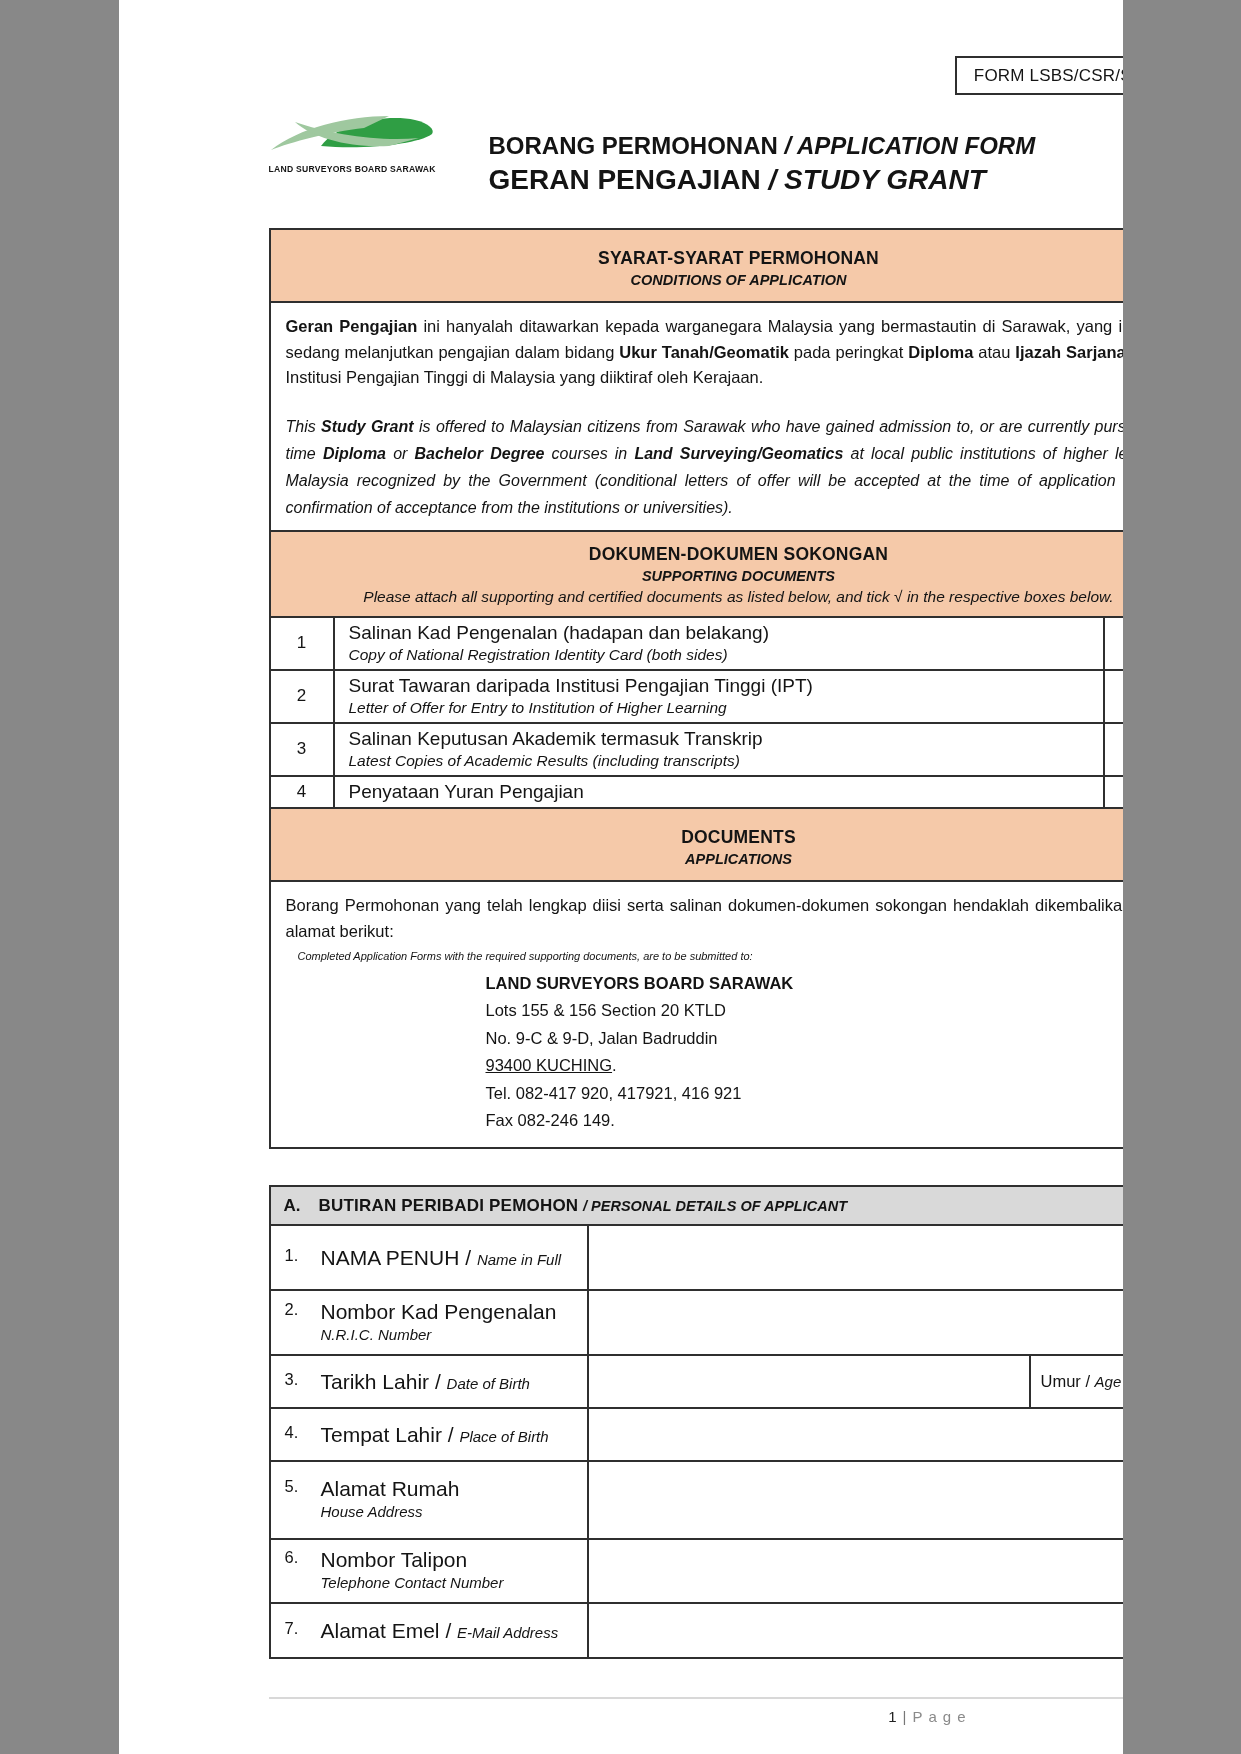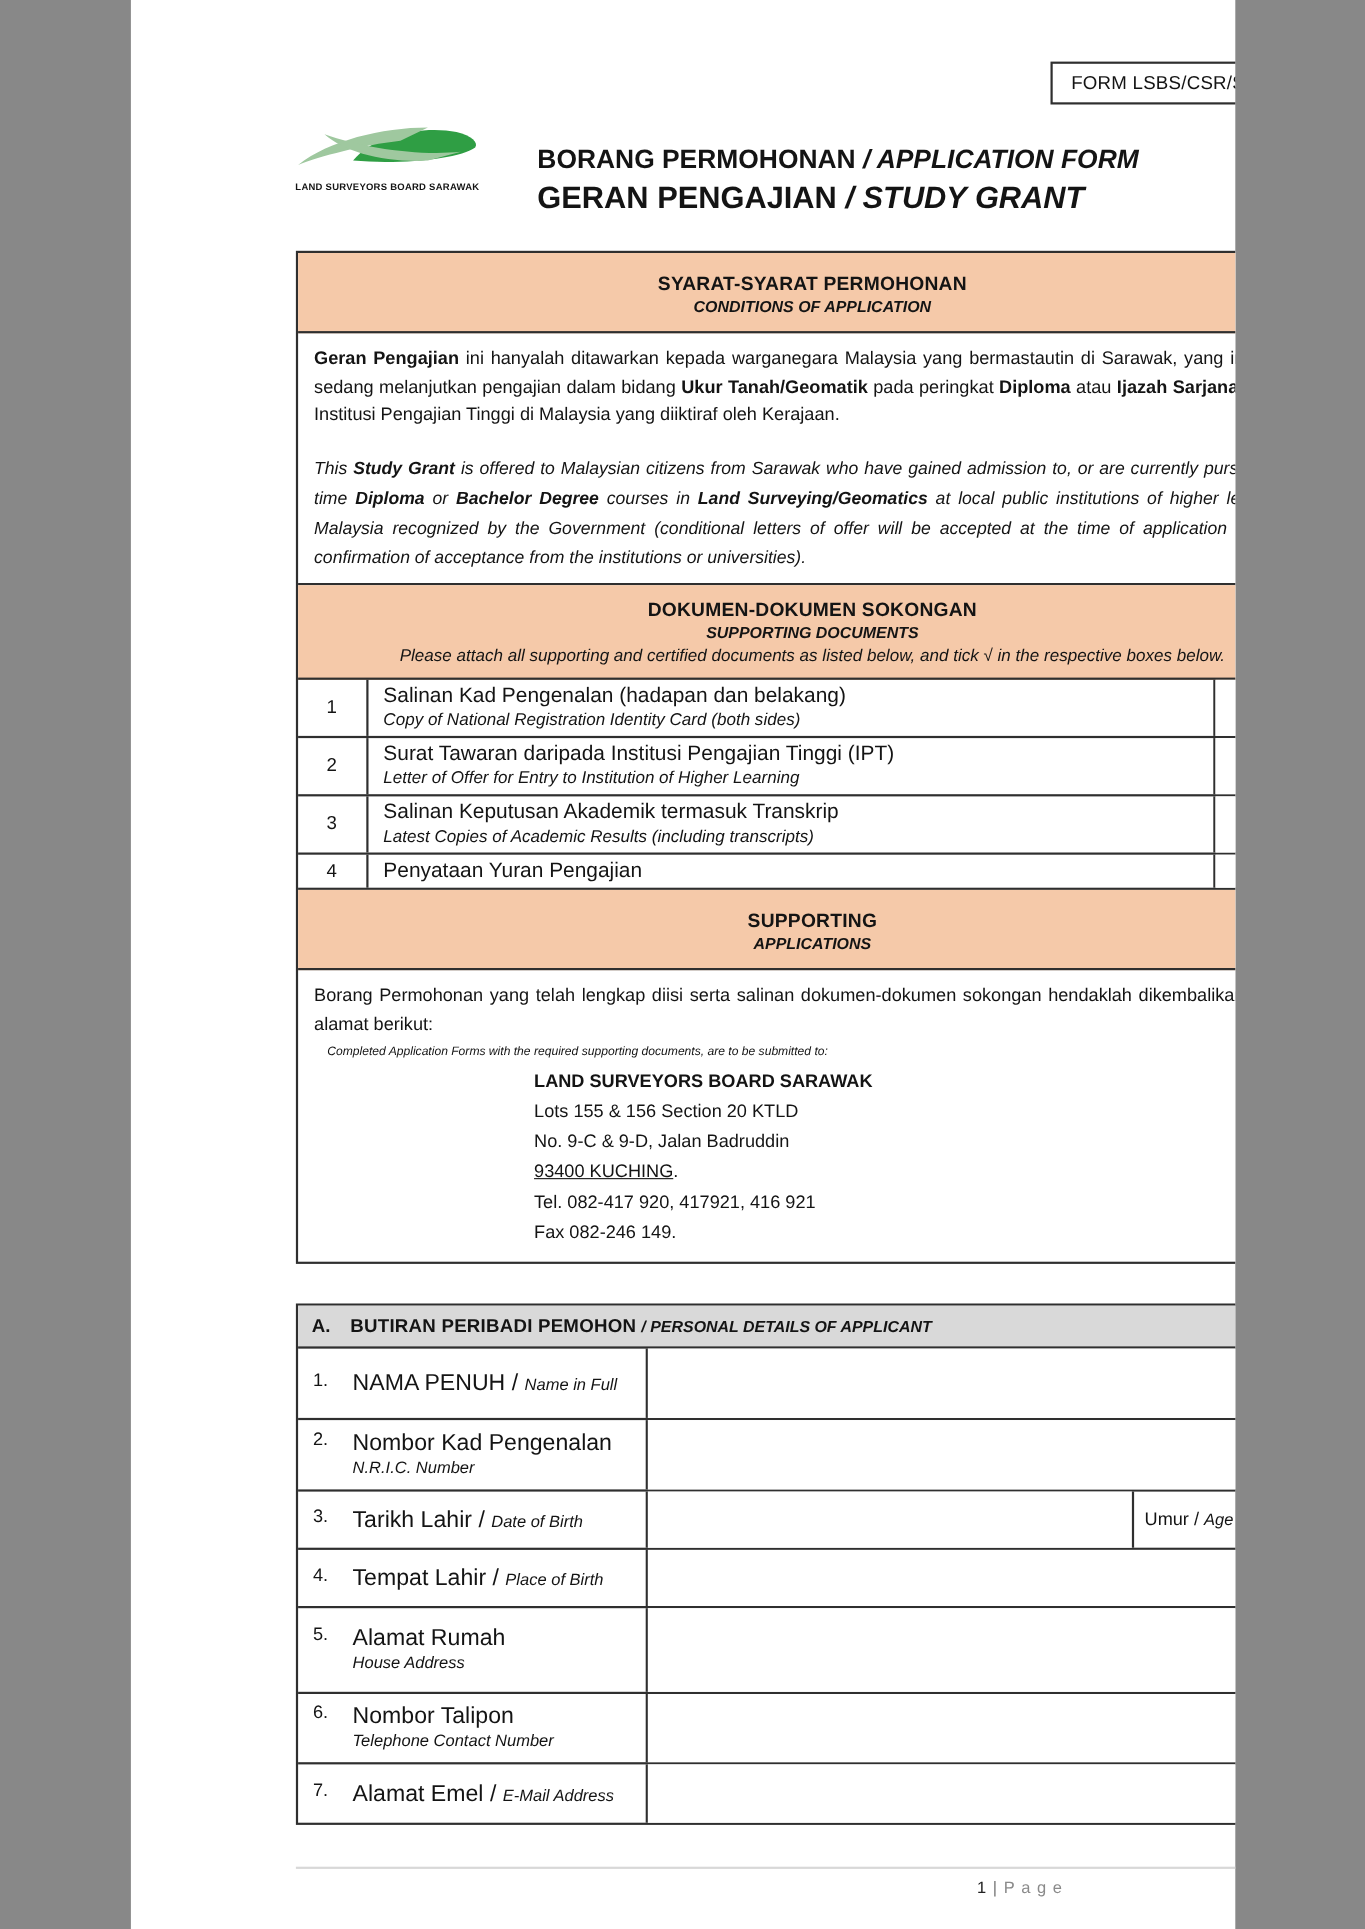--- a/index.html
+++ b/index.html
@@ -174,21 +174,21 @@
     </div>
     <div class="doc-row">
       <div class="doc-no">4</div>
       <div class="doc-desc">
         <div class="doc-my">Penyataan Yuran Pengajian</div>
       </div>
       <div class="doc-tick"></div>
     </div>
 
     <div class="band">
-      <div class="band-h1">SUPPORTING</div>
+      <div class="band-h1">DOCUMENTS</div>
       <div class="band-h2">APPLICATIONS</div>
     </div>
 
     <div class="app-body">
       <p class="app-para">Borang Permohonan yang telah lengkap diisi serta salinan dokumen-dokumen sokongan hendaklah dikembalikan kepada alamat berikut:</p>
       <p class="app-para-en">Completed Application Forms with the required supporting documents, are to be submitted to:</p>
       <div class="address">
         <div class="addr-name">LAND SURVEYORS BOARD SARAWAK</div>
         <div>Lots 155 &amp; 156 Section 20 KTLD</div>
         <div>No. 9-C &amp; 9-D, Jalan Badruddin</div>

